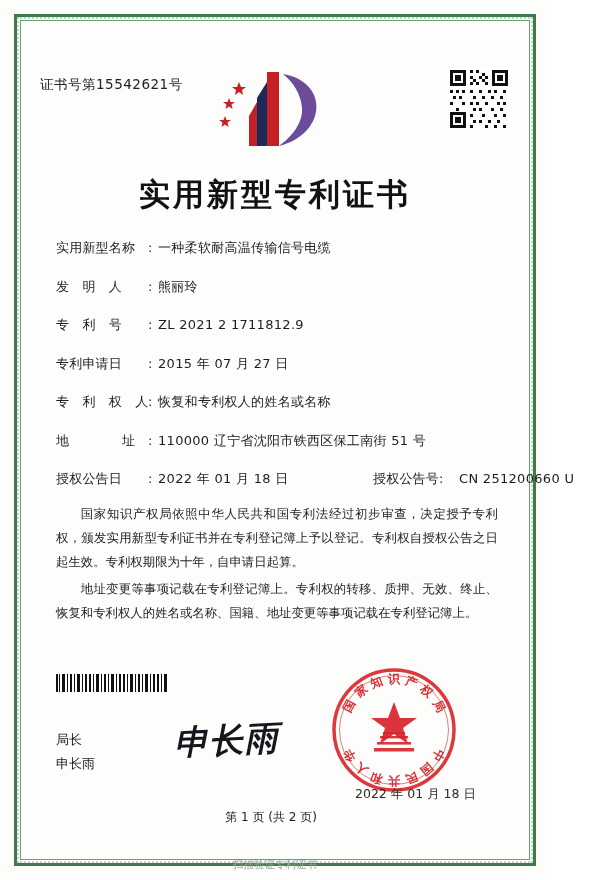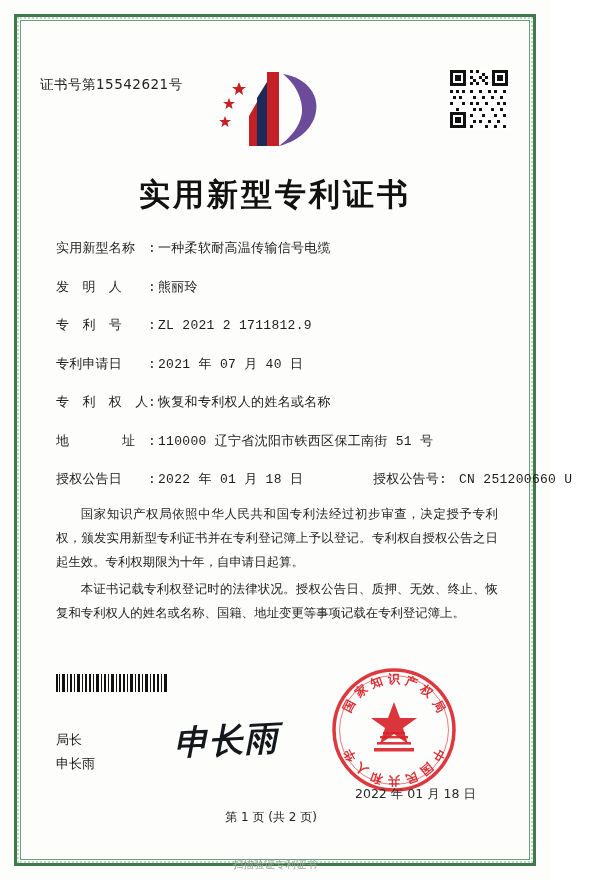--- a/index.html
+++ b/index.html
@@ -95,21 +95,20 @@
     font-weight: bold;
     letter-spacing: 3px;
     color: #111;
   }
   
   .fields {
     position: absolute;
     left: 22px;
     right: 30px;
     top: 205px;
-    font-family: Liberation Mono, monospace;
   }
   .frow {
     display: flex;
     align-items: baseline;
     margin-bottom: 20.5px;
     font-size: 13px;
     color: #1d1d1d;
   }
   .flabel {
     width: 92px;
@@ -327,21 +326,21 @@
         <span class="fvalue">熊丽玲</span>
       </div>
       <div class="frow">
         <span class="flabel">专　利　号</span>
         <span class="fcolon">:</span>
         <span class="fvalue">ZL 2021 2 1711812.9</span>
       </div>
       <div class="frow">
         <span class="flabel">专利申请日</span>
         <span class="fcolon">:</span>
-        <span class="fvalue">2021 年 07 月 40 日</span>
+        <span class="fvalue">2015 年 07 月 27 日</span>
       </div>
       <div class="frow">
         <span class="flabel">专　利　权　人</span>
         <span class="fcolon">:</span>
         <span class="fvalue">恢复和专利权人的姓名或名称</span>
       </div>
       <div class="frow">
         <span class="flabel">地　　　　址</span>
         <span class="fcolon">:</span>
         <span class="fvalue">110000 辽宁省沈阳市铁西区保工南街 51 号</span>
@@ -351,21 +350,21 @@
         <span class="fcolon">:</span>
         <span class="fvalue">2022 年 01 月 18 日</span>
         <span class="flabel2">授权公告号</span>
         <span class="fcolon">:</span>
         <span class="fvalue2">CN 251200660 U</span>
       </div>
     </div>
 
     <div class="paras">
       <p>国家知识产权局依照中华人民共和国专利法经过初步审查，决定授予专利权，颁发实用新型专利证书并在专利登记簿上予以登记。专利权自授权公告之日起生效。专利权期限为十年，自申请日起算。</p>
-      <p>本证书记载专利权登记时的法律状况。授权公告日、质押、无效、终止、恢复和专利权人的姓名或名称、国籍、地址变更等事项记载在专利登记簿上。</p>
+      <p>地址变更等事项记载在专利登记簿上。专利权的转移、质押、无效、终止、恢复和专利权人的姓名或名称、国籍、地址变更等事项记载在专利登记簿上。</p>
     </div>
 
     <div class="barcode">
       <svg viewBox="0 0 112 18" width="112" height="18" aria-hidden="true">
         <g fill="#111">
           <rect x="0" y="0" width="2" height="18"></rect>
             <rect x="3" y="0" width="1" height="18"></rect>
           <rect x="6" y="0" width="3" height="18"></rect>
             <rect x="11" y="0" width="1" height="18"></rect>
           <rect x="14" y="0" width="2" height="18"></rect>

